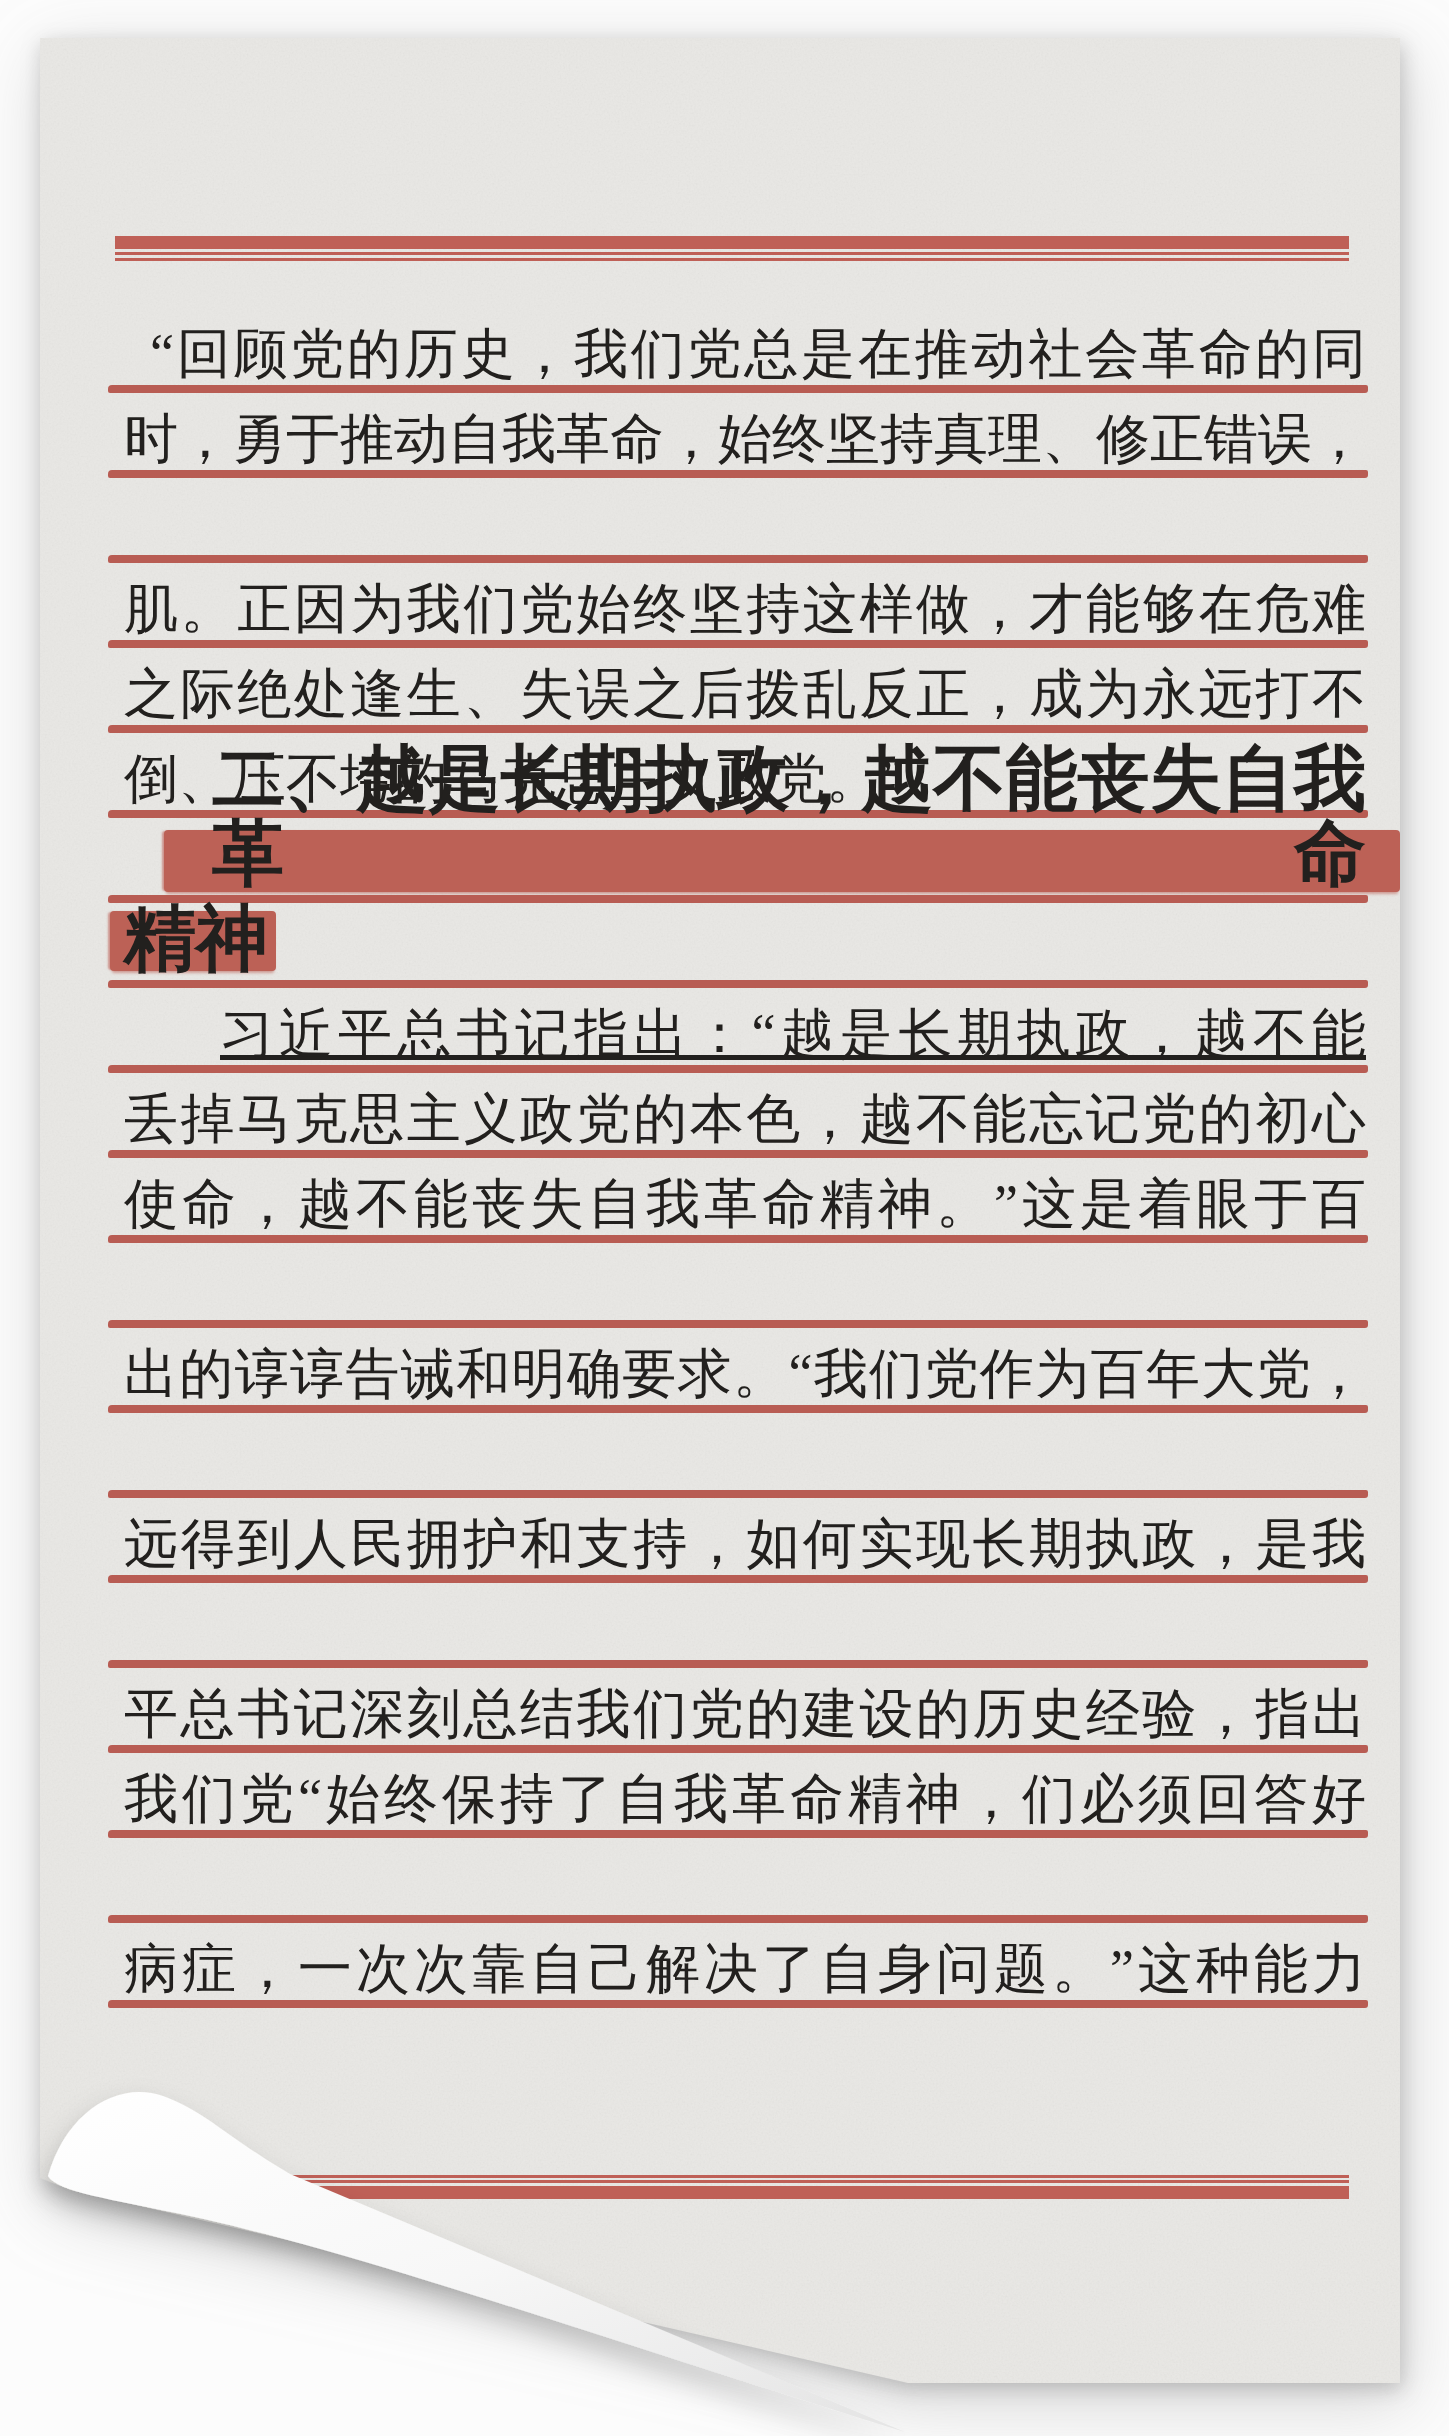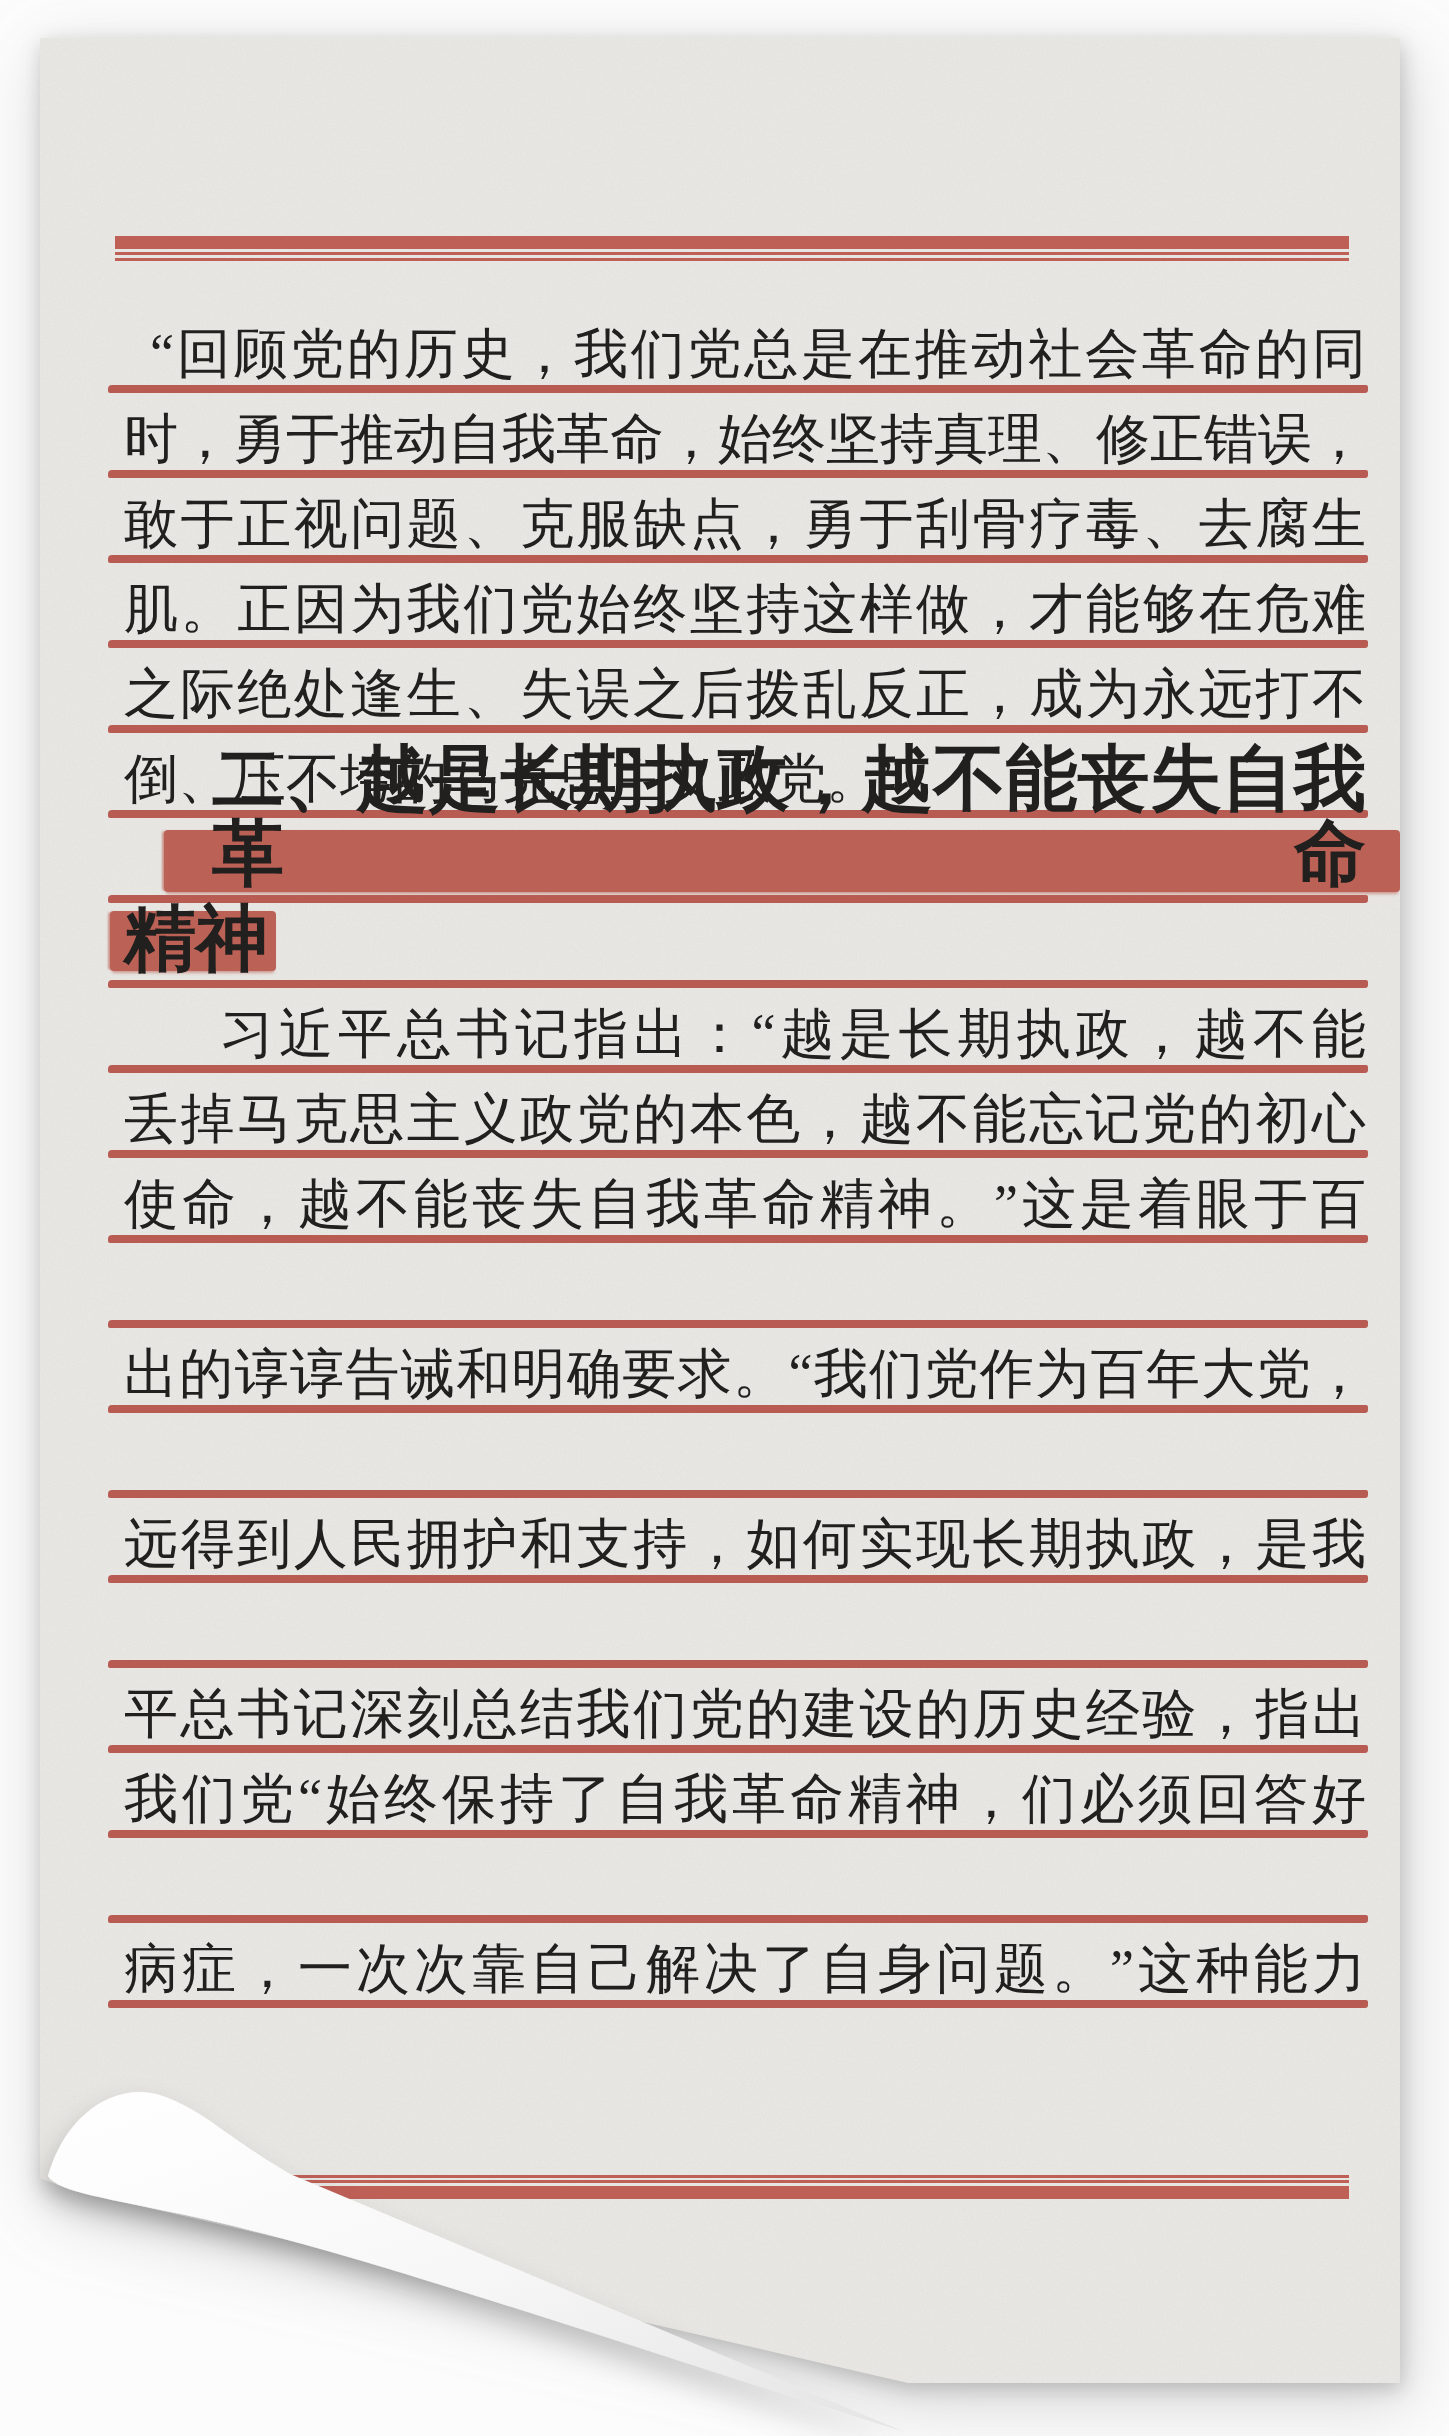--- a/index.html
+++ b/index.html
@@ -30,21 +30,21 @@
   .line{position:absolute;left:0;width:1262px;height:85px;}
   .txt{
     position:absolute;left:16px;right:4px;bottom:10px;display:block;
     font-size:54px;line-height:1.05;color:#22201e;white-space:nowrap;
     letter-spacing:0px;z-index:2;margin-top:20px;
   }
   .j .txt{white-space:normal;text-align:justify;text-align-last:justify;}
   .heading .txt{font-weight:bold;font-size:72px;}
   .ind-quote .txt{padding-left:26px;}
   .ind-head .txt{padding-left:88px;}
-  .ind-para .txt{padding-left:96px;}
+  .ind-para .txt{padding-left:96px;text-decoration:underline;}
   .underline{
     position:absolute;left:0;right:2px;bottom:0;height:8px;z-index:1;
     background:#b6564d;border-radius:4px 2px 3px 2px;opacity:.96;
   }
   .hl{
     position:absolute;z-index:0;background:#bc6156;border-radius:4px;
     box-shadow:0 4px 3px -2px rgba(188,97,86,.55), -3px 0 2px -1px rgba(188,97,86,.6);
     filter:blur(.4px);
   }
   .hl-full{left:56px;right:-30px;top:12px;height:62px;}
@@ -81,21 +81,20 @@
 
         <div class="line j ind-quote" style="top:0px">
           <span class="txt">“回顾党的历史，我们党总是在推动社会革命的同</span>
           <div class="underline"></div>
         </div>
         <div class="line j" style="top:85px">
           <span class="txt">时，勇于推动自我革命，始终坚持真理、修正错误，</span>
           <div class="underline"></div>
         </div>
         <div class="line j" style="top:170px">
-          <span class="txt">敢于正视问题、克服缺点，勇于刮骨疗毒、去腐生</span>
           <div class="underline"></div>
         </div>
         <div class="line j" style="top:255px">
           <span class="txt">肌。正因为我们党始终坚持这样做，才能够在危难</span>
           <div class="underline"></div>
         </div>
         <div class="line j" style="top:340px">
           <span class="txt">之际绝处逢生、失误之后拨乱反正，成为永远打不</span>
           <div class="underline"></div>
         </div>

